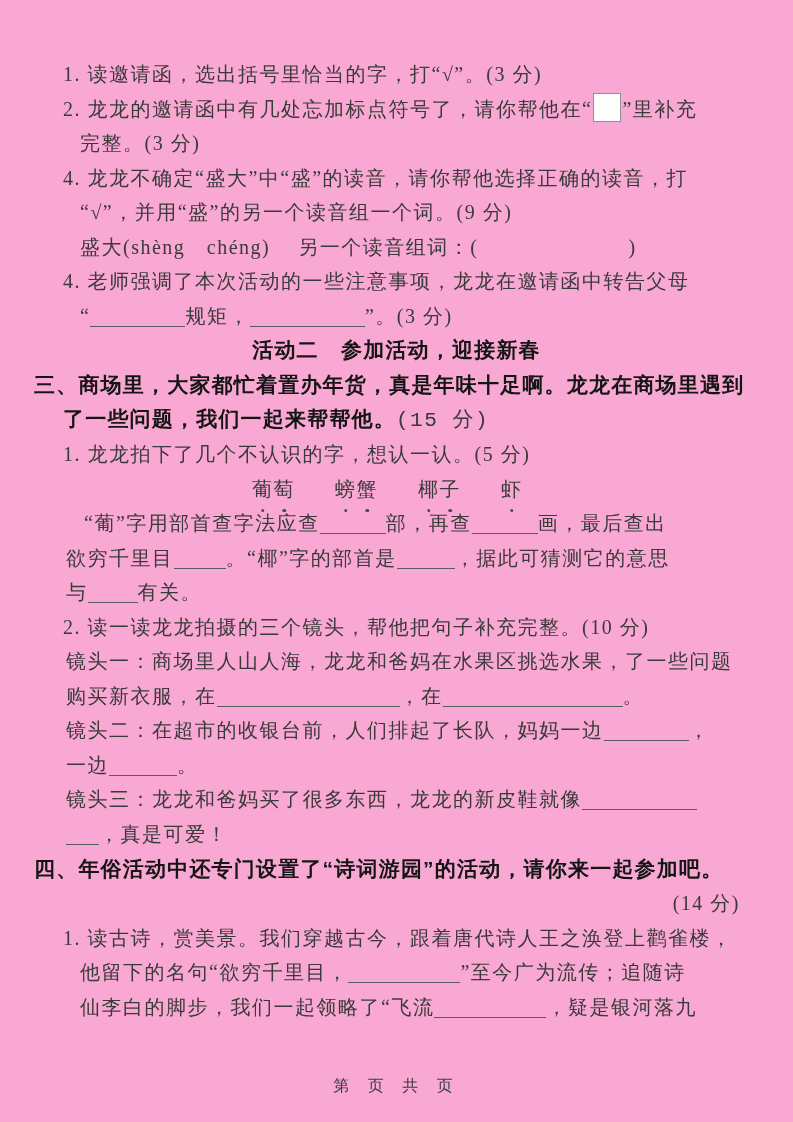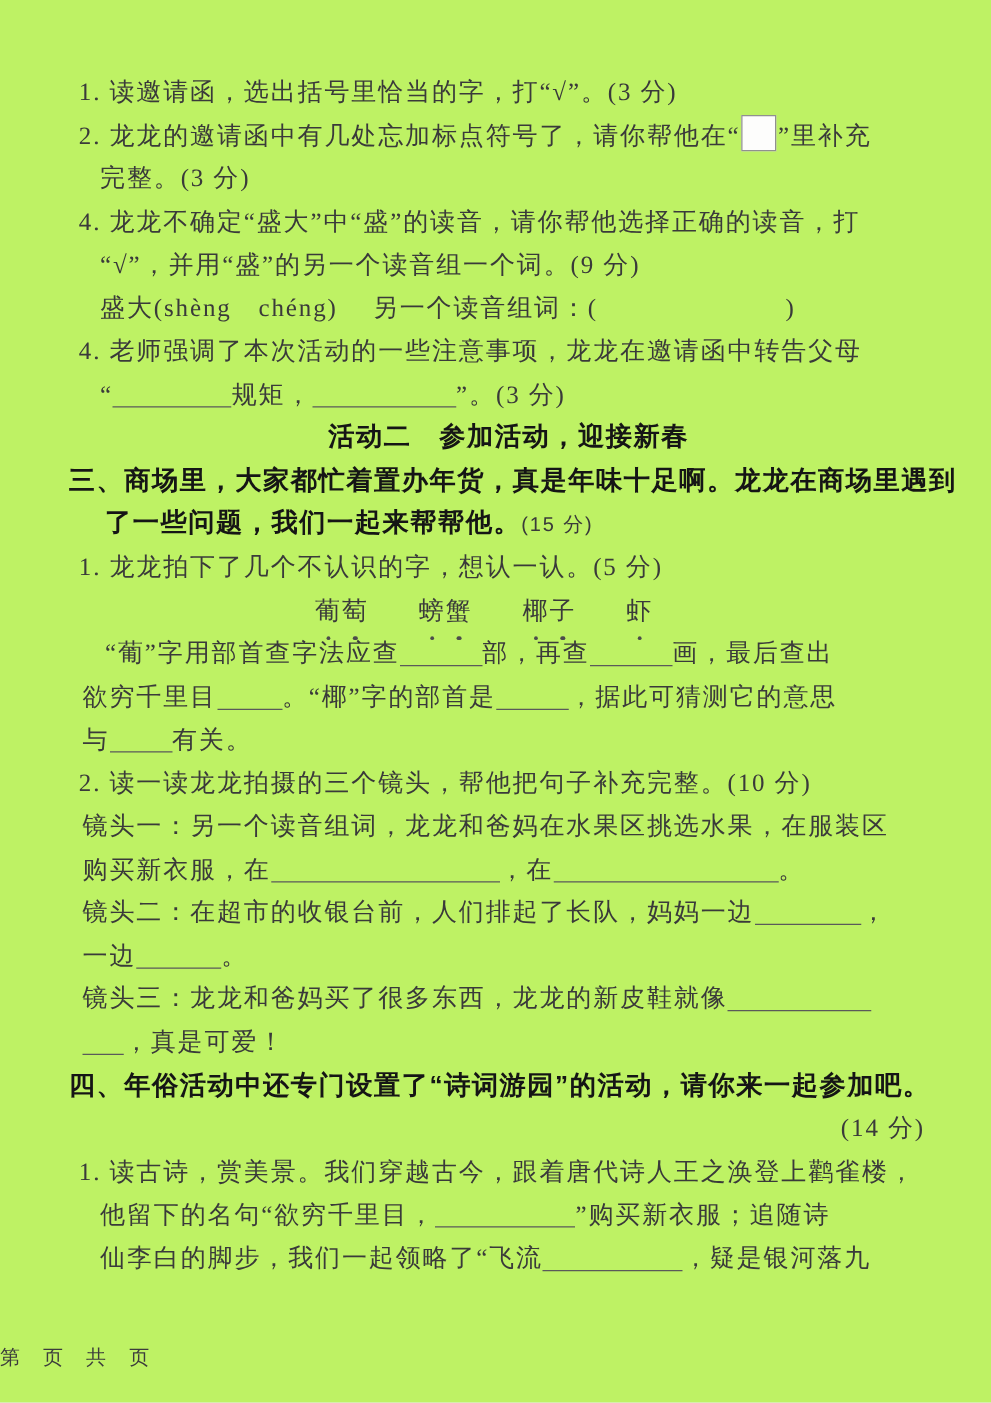--- a/index.html
+++ b/index.html
@@ -1,48 +1,48 @@
 <!DOCTYPE html>
 <html><head>
 <meta charset="utf-8">
 <style>
   html,body{margin:0;padding:0;background:#e9e9e7;}
   .page{
     position:relative;
     width:793px;height:1122px;
     margin:0 auto;
-    background:#bef264;
+    background:#f9a8d4;
     overflow:hidden;
     font-family:"Liberation Serif", serif;
     color:#3a3a3a;
   }
   #lines{position:absolute;left:0;top:57px;right:0;}
   .line{
     height:34.55px;line-height:34.55px;
     font-size:20px;letter-spacing:1.5px;
     white-space:nowrap;
   }
   .l-item{padding-left:63px;}
   .l-cont{padding-left:80px;}
   .l-cont2{padding-left:66px;}
   .l-ind{padding-left:38px;text-indent:46px;}
   .l-sect,.l-sectcont,.l-center{
     font-family:"Liberation Sans", sans-serif;
     font-weight:700;color:#151515;
-    font-size:21px;letter-spacing:1.2px;margin-left:21px;
+    font-size:21px;letter-spacing:1.2px;
   }
   .l-sect{padding-left:34px;}
   .l-sectcont{padding-left:63px;}
   .l-center{text-align:center;}
   .l-right{text-align:right;padding-right:53px;}
   .l-words{padding-left:252px;}
   .txt{}
   .score{
-    font-family:Liberation Sans, sans-serif;font-weight:400;
-    color:#3a3a3a;font-size:16px;letter-spacing:1.5px;
+    font-family:Liberation Mono, monospace;font-weight:400;
+    color:#3a3a3a;font-size:21px;letter-spacing:1.5px;
   }
   .blank{
     display:inline-block;height:20px;
     border-bottom:1.4px solid #5a5a5a;
     vertical-align:-4px;
   }
   .gap{display:inline-block;height:1px;}
   .sp{display:inline-block;height:1px;}
   .pbox{
     display:inline-block;width:26px;height:27px;
@@ -50,21 +50,21 @@
     vertical-align:-6px;margin:0 1px;
   }
   .dotchar{position:relative;display:inline-block;}
   .dotchar::after{
     content:"";position:absolute;left:50%;bottom:-6px;
     transform:translateX(-50%);
     width:3.5px;height:3.5px;border-radius:50%;background:#4c4c4c;
   }
   .footer{
     position:absolute;left:0;right:0;top:1076px;
-    text-align:left;
+    text-align:center;
     font-family:"Liberation Sans", sans-serif;
     font-size:16px;letter-spacing:7px;color:#3c3c3c;
   }
 </style>
 </head>
 <body>
 
 <div class="page">
   <div id="lines">
       <div class="line l-item"><span class="txt">1. 读邀请函，选出括号里恰当的字，打“√”。(3 分)</span></div>
@@ -77,28 +77,28 @@
       <div class="line l-cont"><span class="txt">“</span><span class="blank" style="width: 95px;"></span><span class="txt">规矩，</span><span class="blank" style="width: 115px;"></span><span class="txt">”。(3 分)</span></div>
       <div class="line l-center"><span class="txt">活动二　参加活动，迎接新春</span></div>
       <div class="line l-sect"><span class="txt">三、商场里，大家都忙着置办年货，真是年味十足啊。龙龙在商场里遇到</span></div>
       <div class="line l-sectcont"><span class="txt">了一些问题，我们一起来帮帮他。</span><span class="score">(15 分)</span></div>
       <div class="line l-item"><span class="txt">1. 龙龙拍下了几个不认识的字，想认一认。(5 分)</span></div>
       <div class="line l-words"><span><span class="dotchar">葡</span><span class="dotchar">萄</span></span><span class="sp" style="width: 40px;"></span><span><span class="dotchar">螃</span><span class="dotchar">蟹</span></span><span class="sp" style="width: 40px;"></span><span><span class="dotchar">椰</span><span class="dotchar">子</span></span><span class="sp" style="width: 40px;"></span><span><span class="dotchar">虾</span></span></div>
       <div class="line l-ind"><span class="txt">“葡”字用部首查字法应查</span><span class="blank" style="width: 66px;"></span><span class="txt">部，再查</span><span class="blank" style="width: 66px;"></span><span class="txt">画，最后查出</span></div>
       <div class="line l-cont2"><span class="txt">欲穷千里目</span><span class="blank" style="width: 52px;"></span><span class="txt">。“椰”字的部首是</span><span class="blank" style="width: 58px;"></span><span class="txt">，据此可猜测它的意思</span></div>
       <div class="line l-cont2"><span class="txt">与</span><span class="blank" style="width: 50px;"></span><span class="txt">有关。</span></div>
       <div class="line l-item"><span class="txt">2. 读一读龙龙拍摄的三个镜头，帮他把句子补充完整。(10 分)</span></div>
-      <div class="line l-cont2"><span class="txt">镜头一：另一个读音组词，龙龙和爸妈在水果区挑选水果，在服装区</span></div>
+      <div class="line l-cont2"><span class="txt">镜头一：商场里人山人海，龙龙和爸妈在水果区挑选水果，了一些问题</span></div>
       <div class="line l-cont2"><span class="txt">购买新衣服，在</span><span class="blank" style="width: 183px;"></span><span class="txt">，在</span><span class="blank" style="width: 180px;"></span><span class="txt">。</span></div>
       <div class="line l-cont2"><span class="txt">镜头二：在超市的收银台前，人们排起了长队，妈妈一边</span><span class="blank" style="width: 85px;"></span><span class="txt">，</span></div>
       <div class="line l-cont2"><span class="txt">一边</span><span class="blank" style="width: 68px;"></span><span class="txt">。</span></div>
       <div class="line l-cont2"><span class="txt">镜头三：龙龙和爸妈买了很多东西，龙龙的新皮鞋就像</span><span class="blank" style="width: 115px;"></span></div>
       <div class="line l-cont2"><span class="blank" style="width: 33px;"></span><span class="txt">，真是可爱！</span></div>
       <div class="line l-sect"><span class="txt">四、年俗活动中还专门设置了“诗词游园”的活动，请你来一起参加吧。</span></div>
       <div class="line l-right"><span class="txt">(14 分)</span></div>
       <div class="line l-item"><span class="txt">1. 读古诗，赏美景。我们穿越古今，跟着唐代诗人王之涣登上鹳雀楼，</span></div>
-      <div class="line l-cont"><span class="txt">他留下的名句“欲穷千里目，</span><span class="blank" style="width: 112px;"></span><span class="txt">”购买新衣服；追随诗</span></div>
+      <div class="line l-cont"><span class="txt">他留下的名句“欲穷千里目，</span><span class="blank" style="width: 112px;"></span><span class="txt">”至今广为流传；追随诗</span></div>
       <div class="line l-cont"><span class="txt">仙李白的脚步，我们一起领略了“飞流</span><span class="blank" style="width: 112px;"></span><span class="txt">，疑是银河落九</span></div>
     </div>
   <div class="footer">
     <span>第 页 共 页</span>
   </div>
 </div>
 
 </body></html>

